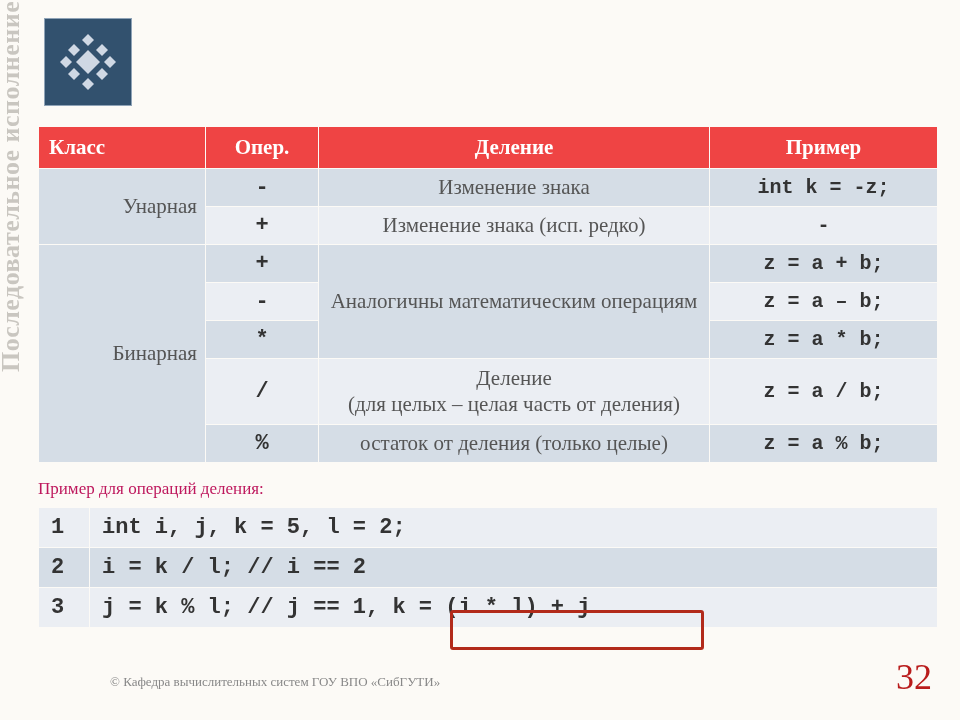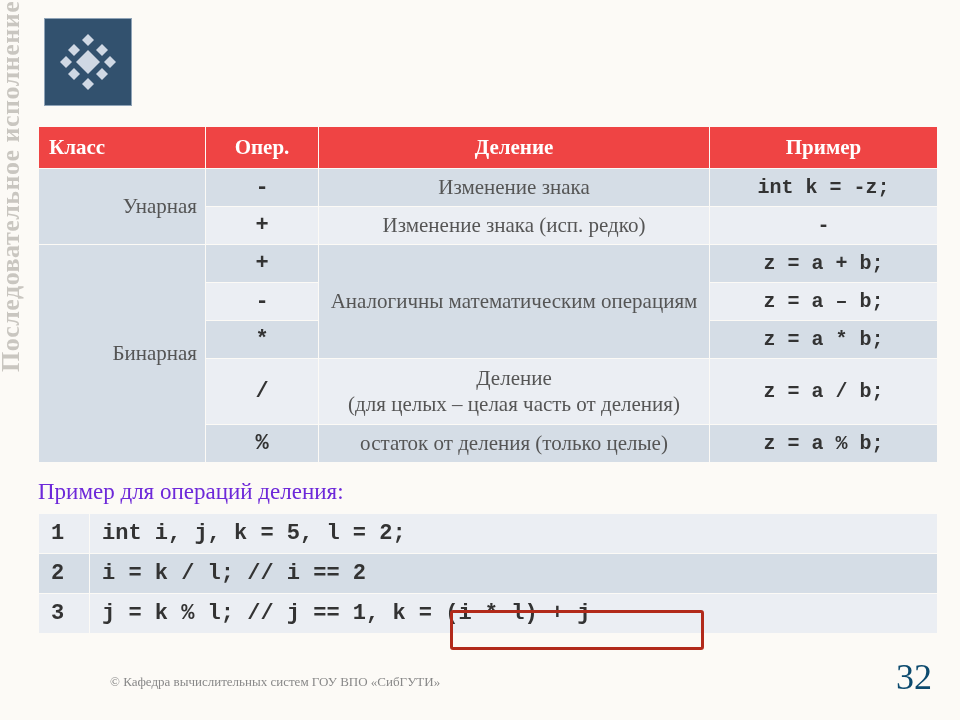--- a/index.html
+++ b/index.html
@@ -81,22 +81,22 @@
   table.main td.desc2 { line-height: 1.25; }
   .mono {
     font-family: 'Courier New', monospace;
     font-weight: bold;
     font-size: 20px;
     color: #333;
   }
   .op { font-family: 'Courier New', monospace; font-weight: bold; font-size: 22px; color:#333; }
 
   .example-caption {
-    font-size: 23px;
-    color: #6d28d9;
+    font-size: 17px;
+    color: #be185d;
     margin: 16px 0 8px 0;
   }
 
   table.code {
     border-collapse: collapse;
     width: 100%;
     font-family: 'Courier New', monospace;
     font-size: 22px;
     font-weight: bold;
     color: #333;
@@ -115,21 +115,21 @@
     left: 110px;
     bottom: 30px;
     font-size: 13px;
     color: #888;
   }
   .pagenum {
     position: absolute;
     right: 28px;
     bottom: 22px;
     font-size: 36px;
-    color: #0c4a6e;
+    color: #b91c1c;
   }
   .highlight-box {
     position: absolute;
     border: 3px solid #b22a1a;
     border-radius: 3px;
     pointer-events: none;
   }
 </style>
 </head>
 <body>

